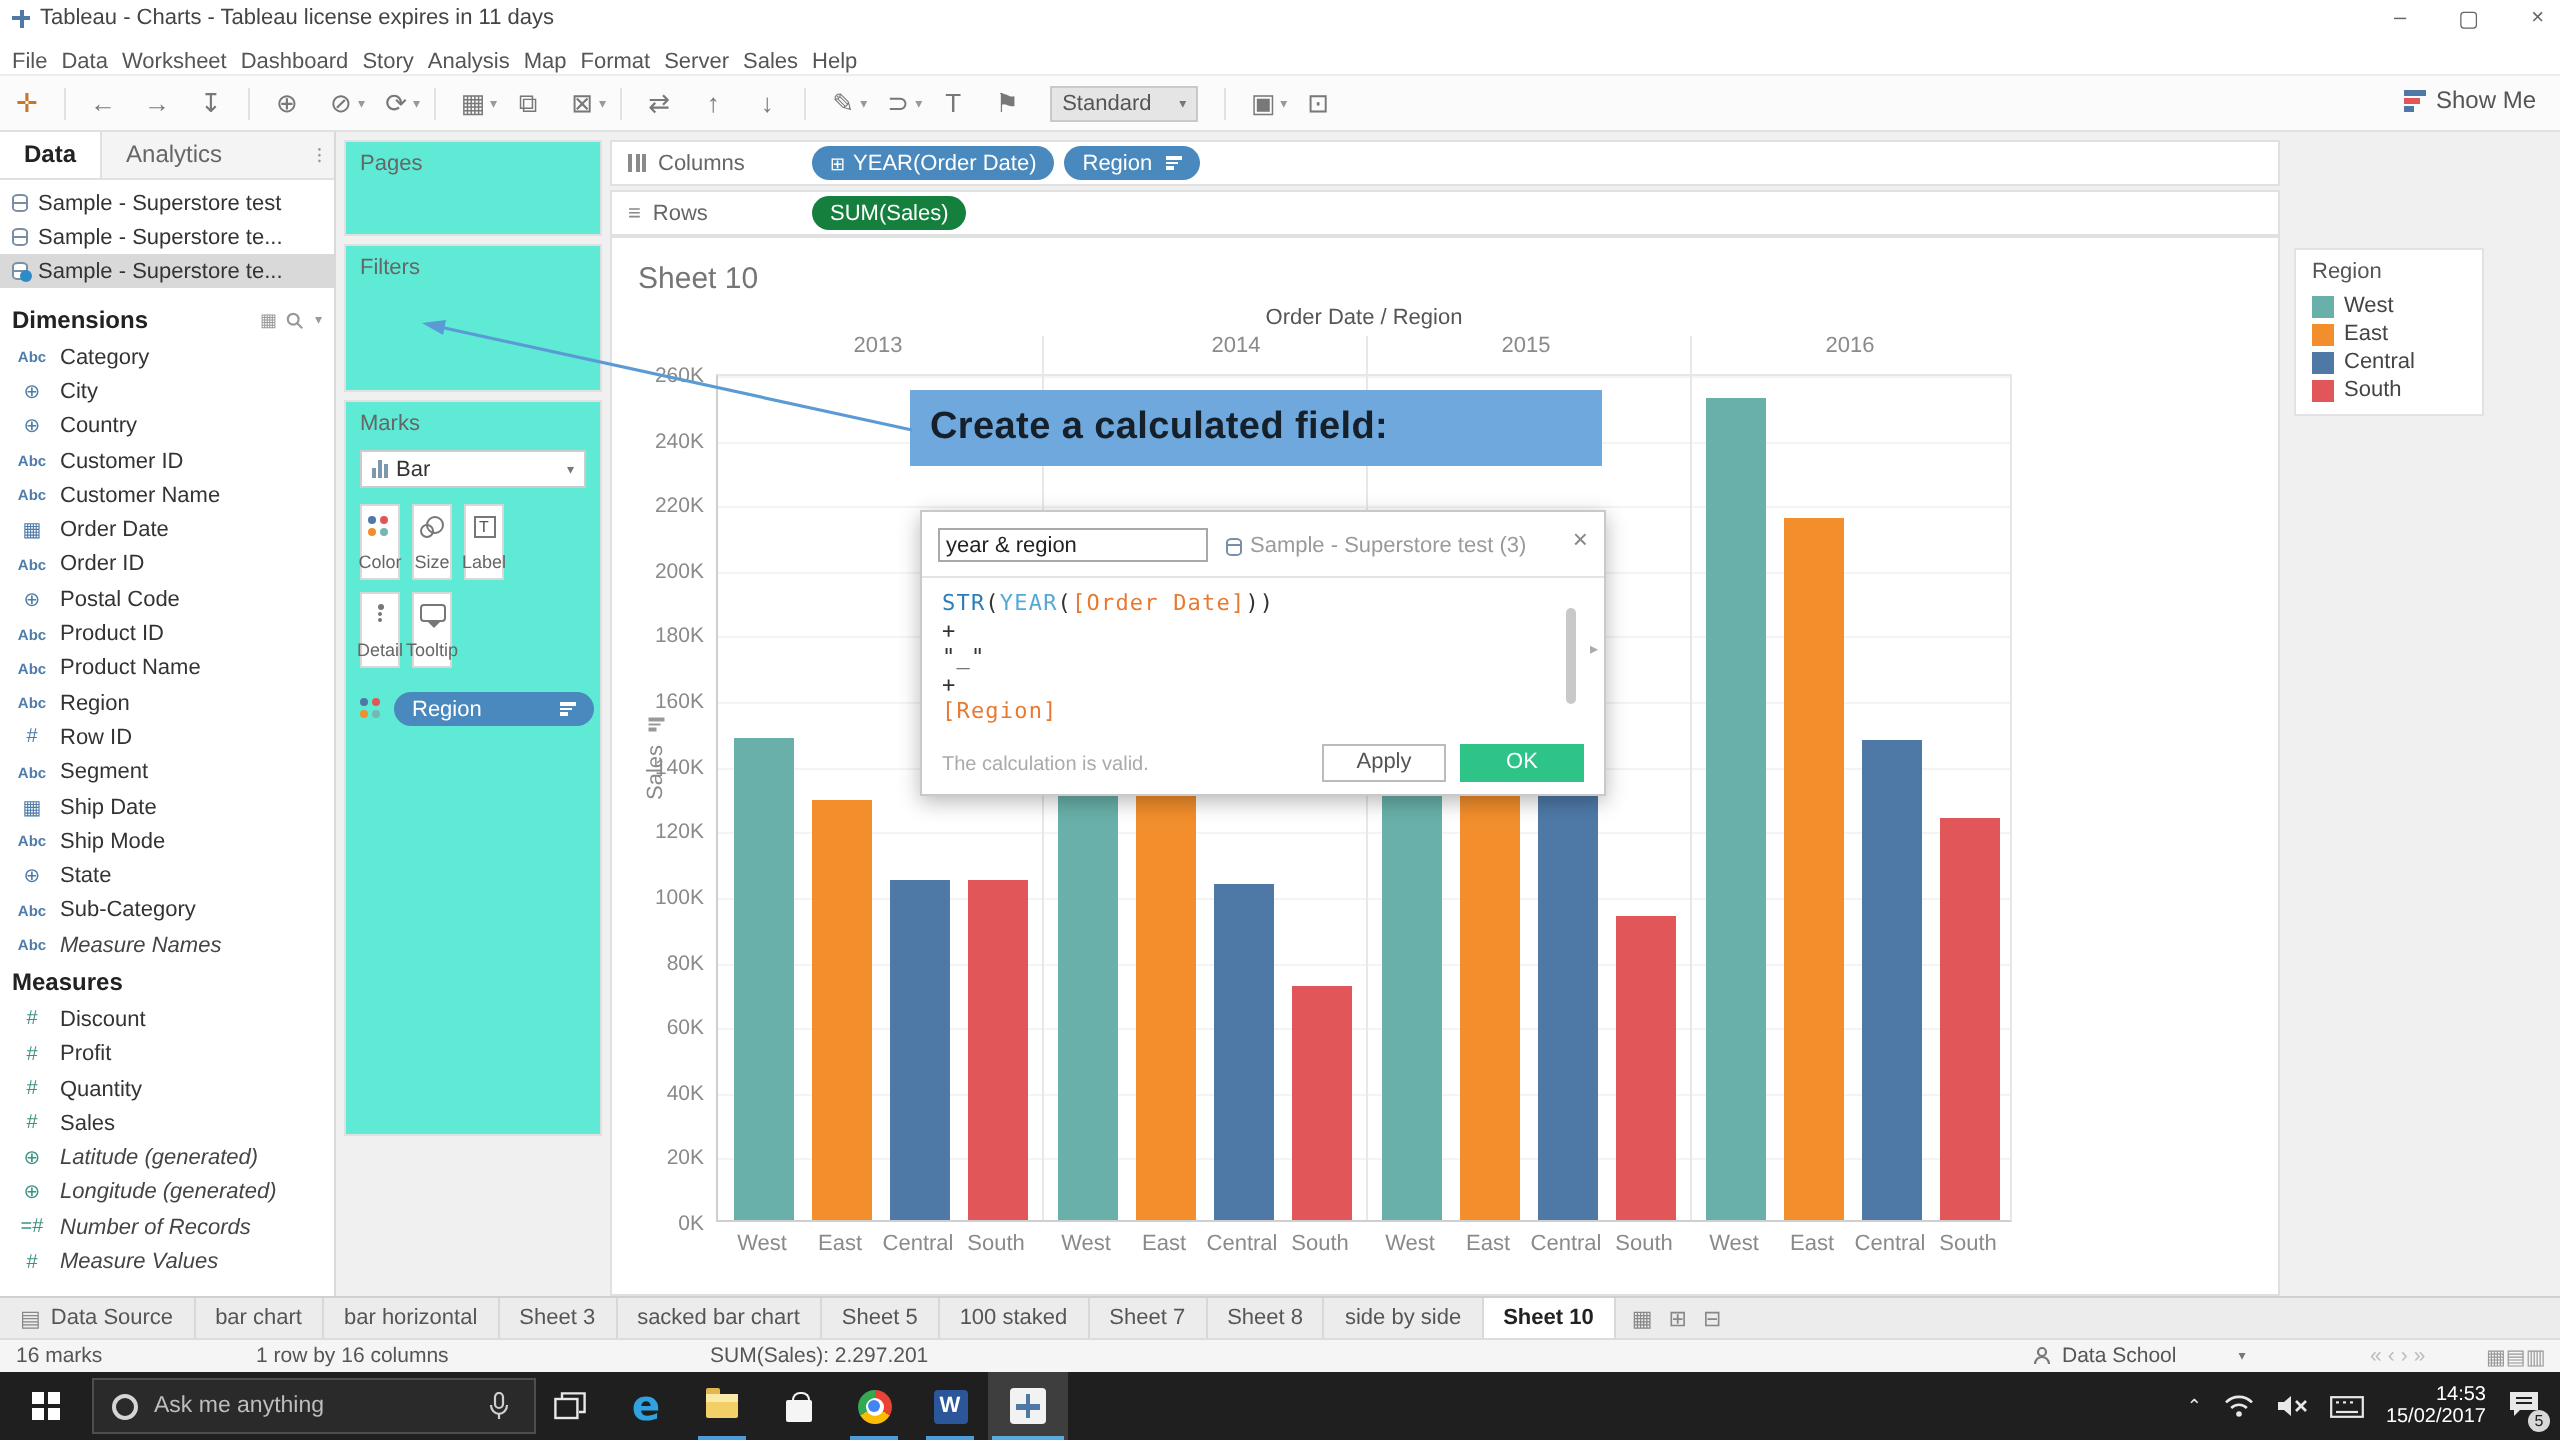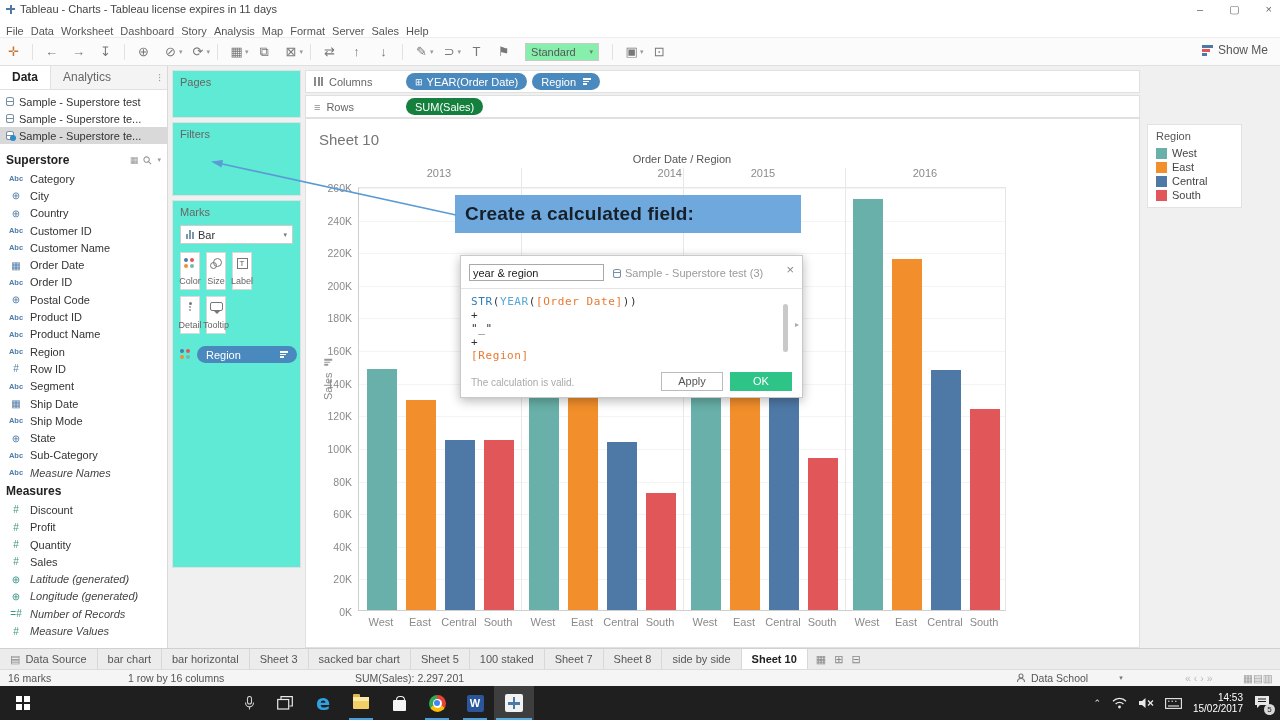--- a/index.html
+++ b/index.html
@@ -13,21 +13,21 @@
   .tblogo i{position:absolute;background:#4e79a7;}
   .tblogo .h{left:1px;top:4.5px;width:9px;height:2px;}
   .tblogo .v{left:4.5px;top:1px;width:2px;height:9px;}
   #wincontrols{position:absolute;right:8px;top:0;height:18px;display:flex;gap:26px;color:#666;font-size:11px;align-items:center;}
   #menubar{left:0;top:18px;width:1280px;height:20px;background:#fff;display:flex;align-items:flex-end;gap:7px;padding-left:6px;border-bottom:1px solid #ededed;}
   #menubar span{font-size:11px;color:#555;}
   #toolbar{left:0;top:38px;width:1280px;height:28px;background:#fbfbfb;border-bottom:1px solid #e0e0e0;display:flex;align-items:center;color:#777;}
   .tbi{font-size:13px;color:#787878;margin:0 7px;min-width:13px;text-align:center;}
   .tbdrop{font-size:7px;color:#999;margin-left:-5px;margin-right:2px;}
   .tbsep{width:1px;height:16px;background:#e2e2e2;margin:0 5px;}
-  #fitbox{width:74px;height:18px;border:1px solid #c9c9c9;background:#86efac;display:flex;align-items:center;justify-content:space-between;padding:0 5px;margin:0 8px;}
+  #fitbox{width:74px;height:18px;border:1px solid #c9c9c9;background:#e5e5e5;display:flex;align-items:center;justify-content:space-between;padding:0 5px;margin:0 8px;}
   #fitbox .lbl{font-size:11px;color:#555;}
   #showme{position:absolute;right:12px;top:5px;display:flex;align-items:center;gap:5px;}
   #showme .smicon{width:11px;height:11px;display:flex;flex-direction:column;gap:1px;}
   #showme .smicon i{height:3px;display:block;}
   #showme .r1{background:#4e79a7;width:11px;}
   #showme .r2{background:#e15759;width:8px;}
   #showme .r3{background:#4e79a7;width:5px;}
   #showme span{font-size:12px;color:#555;}
   
   #datapane{left:0;top:66px;width:168px;height:582px;background:#fff;border-right:1px solid #d9d9d9;}
@@ -250,21 +250,21 @@
         <span class="cyl"></span>
         <span>Sample - Superstore te...</span>
       </div>
       <div class="srcrow selected">
         <span class="cyl"></span>
         <span class="srcchk"></span>
         <span>Sample - Superstore te...</span>
       </div>
     </div>
   <div id="dims-header" style="margin-top:6px;">
-    <b>Superstore</b>
+    <b>Dimensions</b>
     <span class="hicons">
       <span>▦</span>
       <svg width="9" height="9" viewBox="0 0 10 10">
           <circle cx="4" cy="4" r="3" fill="none" stroke="#999" stroke-width="1.2"></circle>
           <line x1="6.2" y1="6.2" x2="9" y2="9" stroke="#999" stroke-width="1.2"></line>
         </svg>
       <span style="font-size:7px">▾</span>
     </span>
   </div>
   <div id="dim-list">
@@ -543,21 +543,21 @@
       <div class="bar" style="left: 410px; height: 238.092px; background: rgb(78, 121, 167);"></div>
       <div class="bar" style="left: 449px; height: 151.662px; background: rgb(225, 87, 89);"></div>
       <div class="vsep" style="left: 486px;"></div>
       <div class="bar" style="left: 494px; height: 410.954px; background: rgb(104, 176, 169);"></div>
       <div class="bar" style="left: 533px; height: 350.615px; background: rgb(242, 142, 43);"></div>
       <div class="bar" style="left: 572px; height: 239.723px; background: rgb(78, 121, 167);"></div>
       <div class="bar" style="left: 611px; height: 200.585px; background: rgb(225, 87, 89);"></div>
     </div>
   <div id="yearlabels">
       <div class="yearlbl" style="left: 52px; width: 162px;">2013</div>
-      <div class="yearlbl" style="left: 214px; width: 162px; text-align: right;">2014</div>
+      <div class="yearlbl" style="left: 231px; width: 162px;">2014</div>
       <div class="yearlbl" style="left: 376px; width: 162px;">2015</div>
       <div class="yearlbl" style="left: 538px; width: 162px;">2016</div>
     </div>
   <div id="xlabels">
       <div class="xlbl" style="left: 55px;">West</div>
       <div class="xlbl" style="left: 94px;">East</div>
       <div class="xlbl" style="left: 133px;">Central</div>
       <div class="xlbl" style="left: 172px;">South</div>
       <div class="xlbl" style="left: 217px;">West</div>
       <div class="xlbl" style="left: 256px;">East</div>
@@ -685,20 +685,24 @@
 </div>
 
 <div class="abs" id="taskbar">
   <div id="startbtn">
     <span class="winflag">
         <i></i>
         <i></i>
         <i></i>
         <i></i>
       </span>
+  </div>
+  <div id="searchbox">
+    <span class="ring"></span>
+    <span>Ask me anything</span>
   </div>
   <svg id="micbtn" class="abs" width="11" height="15" viewBox="0 0 11 15">
     <rect x="3.5" y="0.5" width="4" height="7.5" rx="2" fill="none" stroke="#cfcfcf" stroke-width="1.1"></rect>
     <path d="M1.5 6.5 a4 4.4 0 0 0 8 0" fill="none" stroke="#cfcfcf" stroke-width="1.1"></path>
     <line x1="5.5" y1="11" x2="5.5" y2="13.5" stroke="#cfcfcf" stroke-width="1.1"></line>
   </svg>
   <div class="tbicon" style="left:266px">
     <svg width="16" height="14" viewBox="0 0 16 14">
         <rect x="0.7" y="3.5" width="11" height="9.5" fill="none" stroke="#e8e8e8" stroke-width="1.2"></rect>
         <path d="M4 3 V0.7 H15.3 V10 H12.5" fill="none" stroke="#e8e8e8" stroke-width="1.2"></path>

